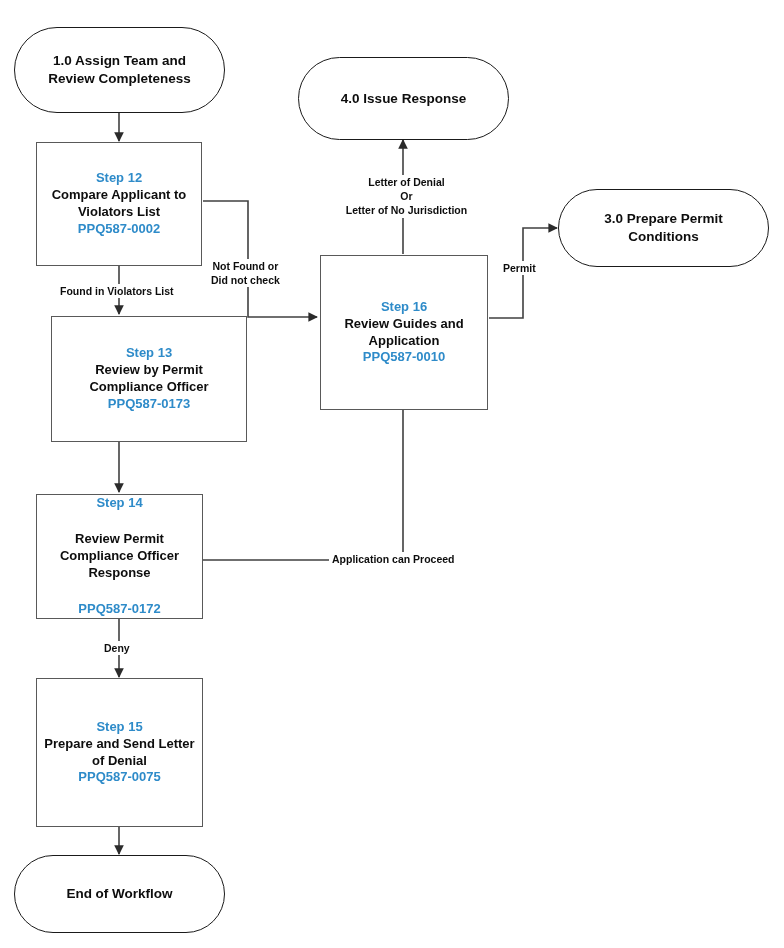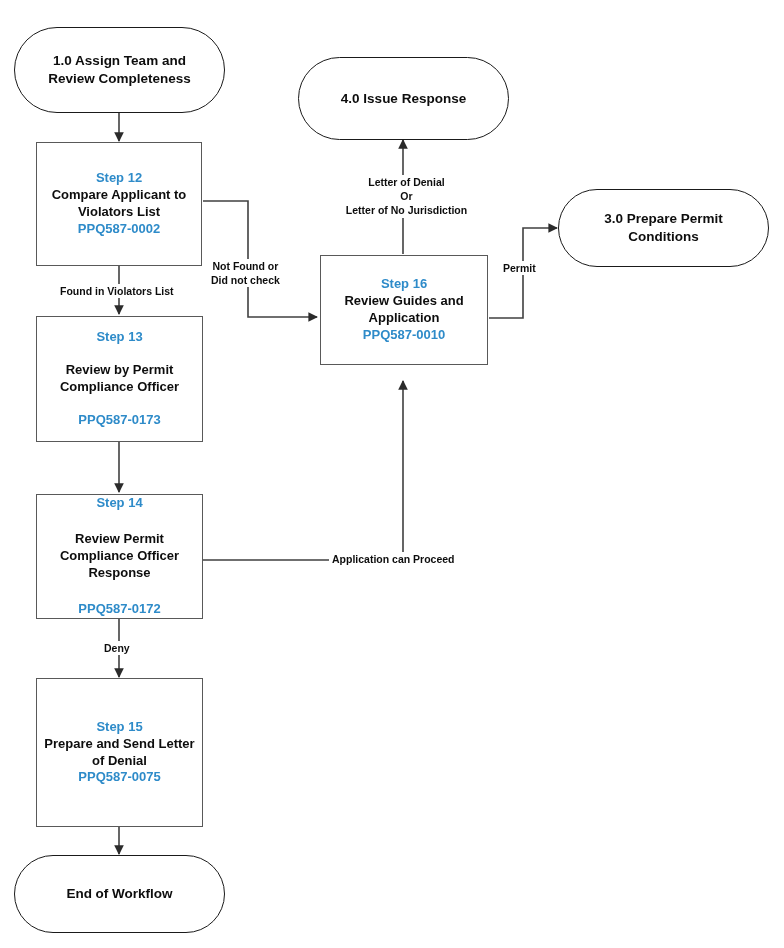--- a/index.html
+++ b/index.html
@@ -129,39 +129,39 @@
   <div class="node terminator" style="left:14px; top:855px; width:211px; height:78px;">
     <div class="t-title">End of Workflow</div>
   </div>
 
   <div class="node process" style="left:36px; top:142px; width:166px; height:124px;">
     <div class="p-step">Step 12</div>
     <div class="p-name">Compare Applicant to Violators List</div>
     <div class="p-code">PPQ587-0002</div>
   </div>
 
-  <div class="node process" style="left:36px; top:316px; width:167px; height:126px;gap:16px;">
+  <div class="node process" style="left:51px; top:316px; width:196px; height:126px;">
     <div class="p-step">Step 13</div>
     <div class="p-name">Review by Permit Compliance Officer</div>
     <div class="p-code">PPQ587-0173</div>
   </div>
 
   <div class="node process" style="left:36px; top:494px; width:167px; height:125px;justify-content:space-between;">
     <div class="p-step">Step 14</div>
     <div class="p-name">Review Permit Compliance Officer Response</div>
     <div class="p-code">PPQ587-0172</div>
   </div>
 
   <div class="node process" style="left:36px; top:678px; width:167px; height:149px;">
     <div class="p-step">Step 15</div>
     <div class="p-name">Prepare and Send Letter of Denial</div>
     <div class="p-code">PPQ587-0075</div>
   </div>
 
-  <div class="node process" style="left:320px; top:255px; width:168px; height:110px;">
+  <div class="node process" style="left:320px; top:255px; width:168px; height:155px;">
     <div class="p-step">Step 16</div>
     <div class="p-name">Review Guides and Application</div>
     <div class="p-code">PPQ587-0010</div>
   </div>
 
   <div class="edge-label" style="left:57px; top:284px;">
     <span>Found in Violators List</span>
   </div>
 
   <div class="edge-label" style="left:208px; top:259px;">

